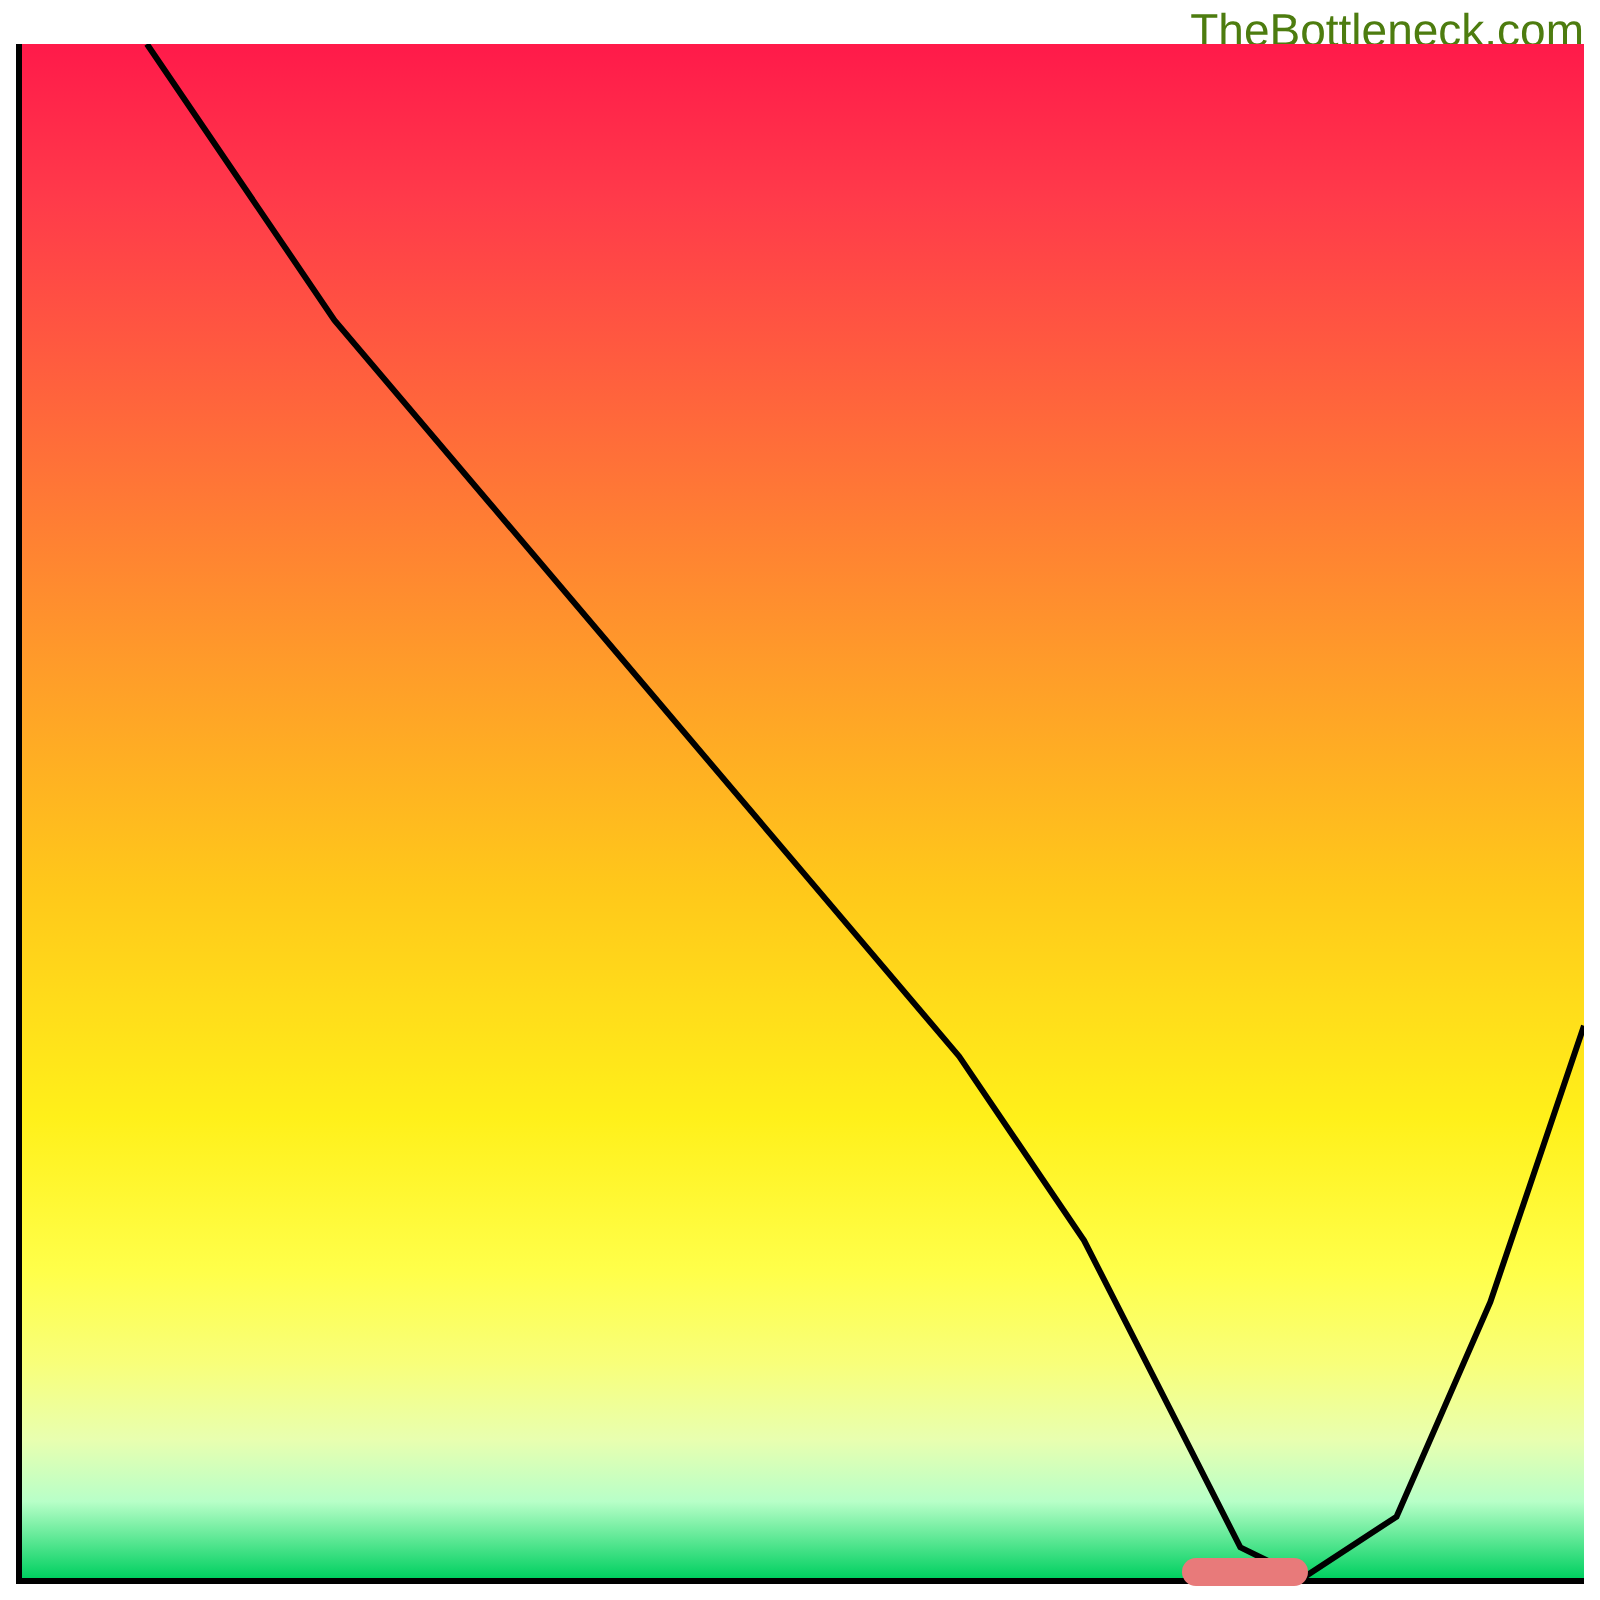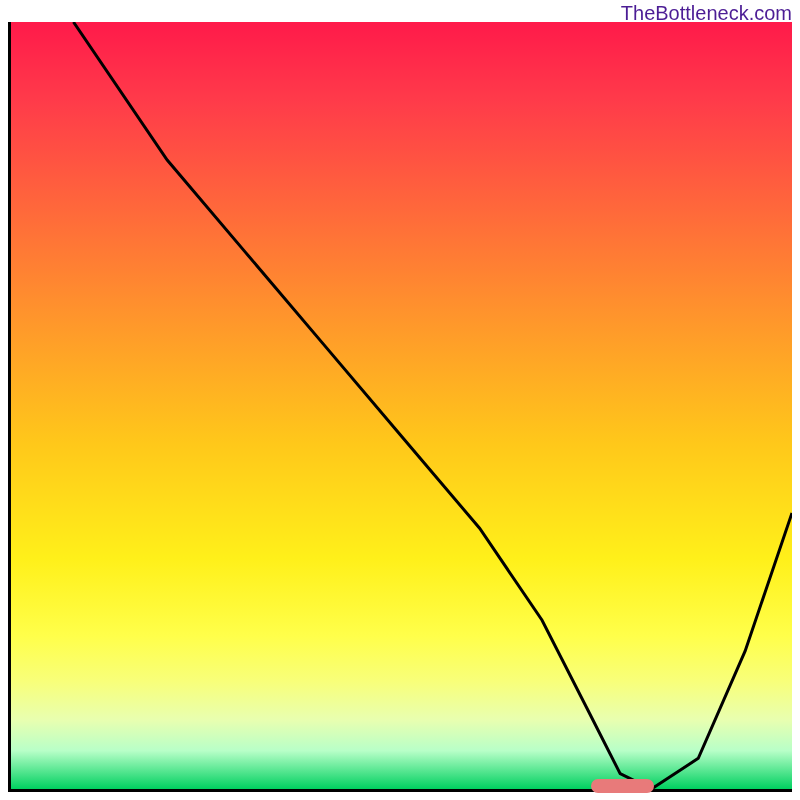--- a/index.html
+++ b/index.html
@@ -7,22 +7,22 @@
     padding: 0;
     width: 800px;
     height: 800px;
     background: #ffffff;
     font-family: Arial, sans-serif;
   }
   .watermark {
     position: absolute;
     top: 2px;
     right: 8px;
-    font-size: 20px;
-    color: #4c1d95;
+    font-size: 23px;
+    color: #4d7c0f;
     font-weight: normal;
     margin-left: 21px;
   }
   .chart {
     position: absolute;
     top: 22px;
     left: 8px;
     width: 784px;
     height: 770px;
     border-left: 3px solid #000;

